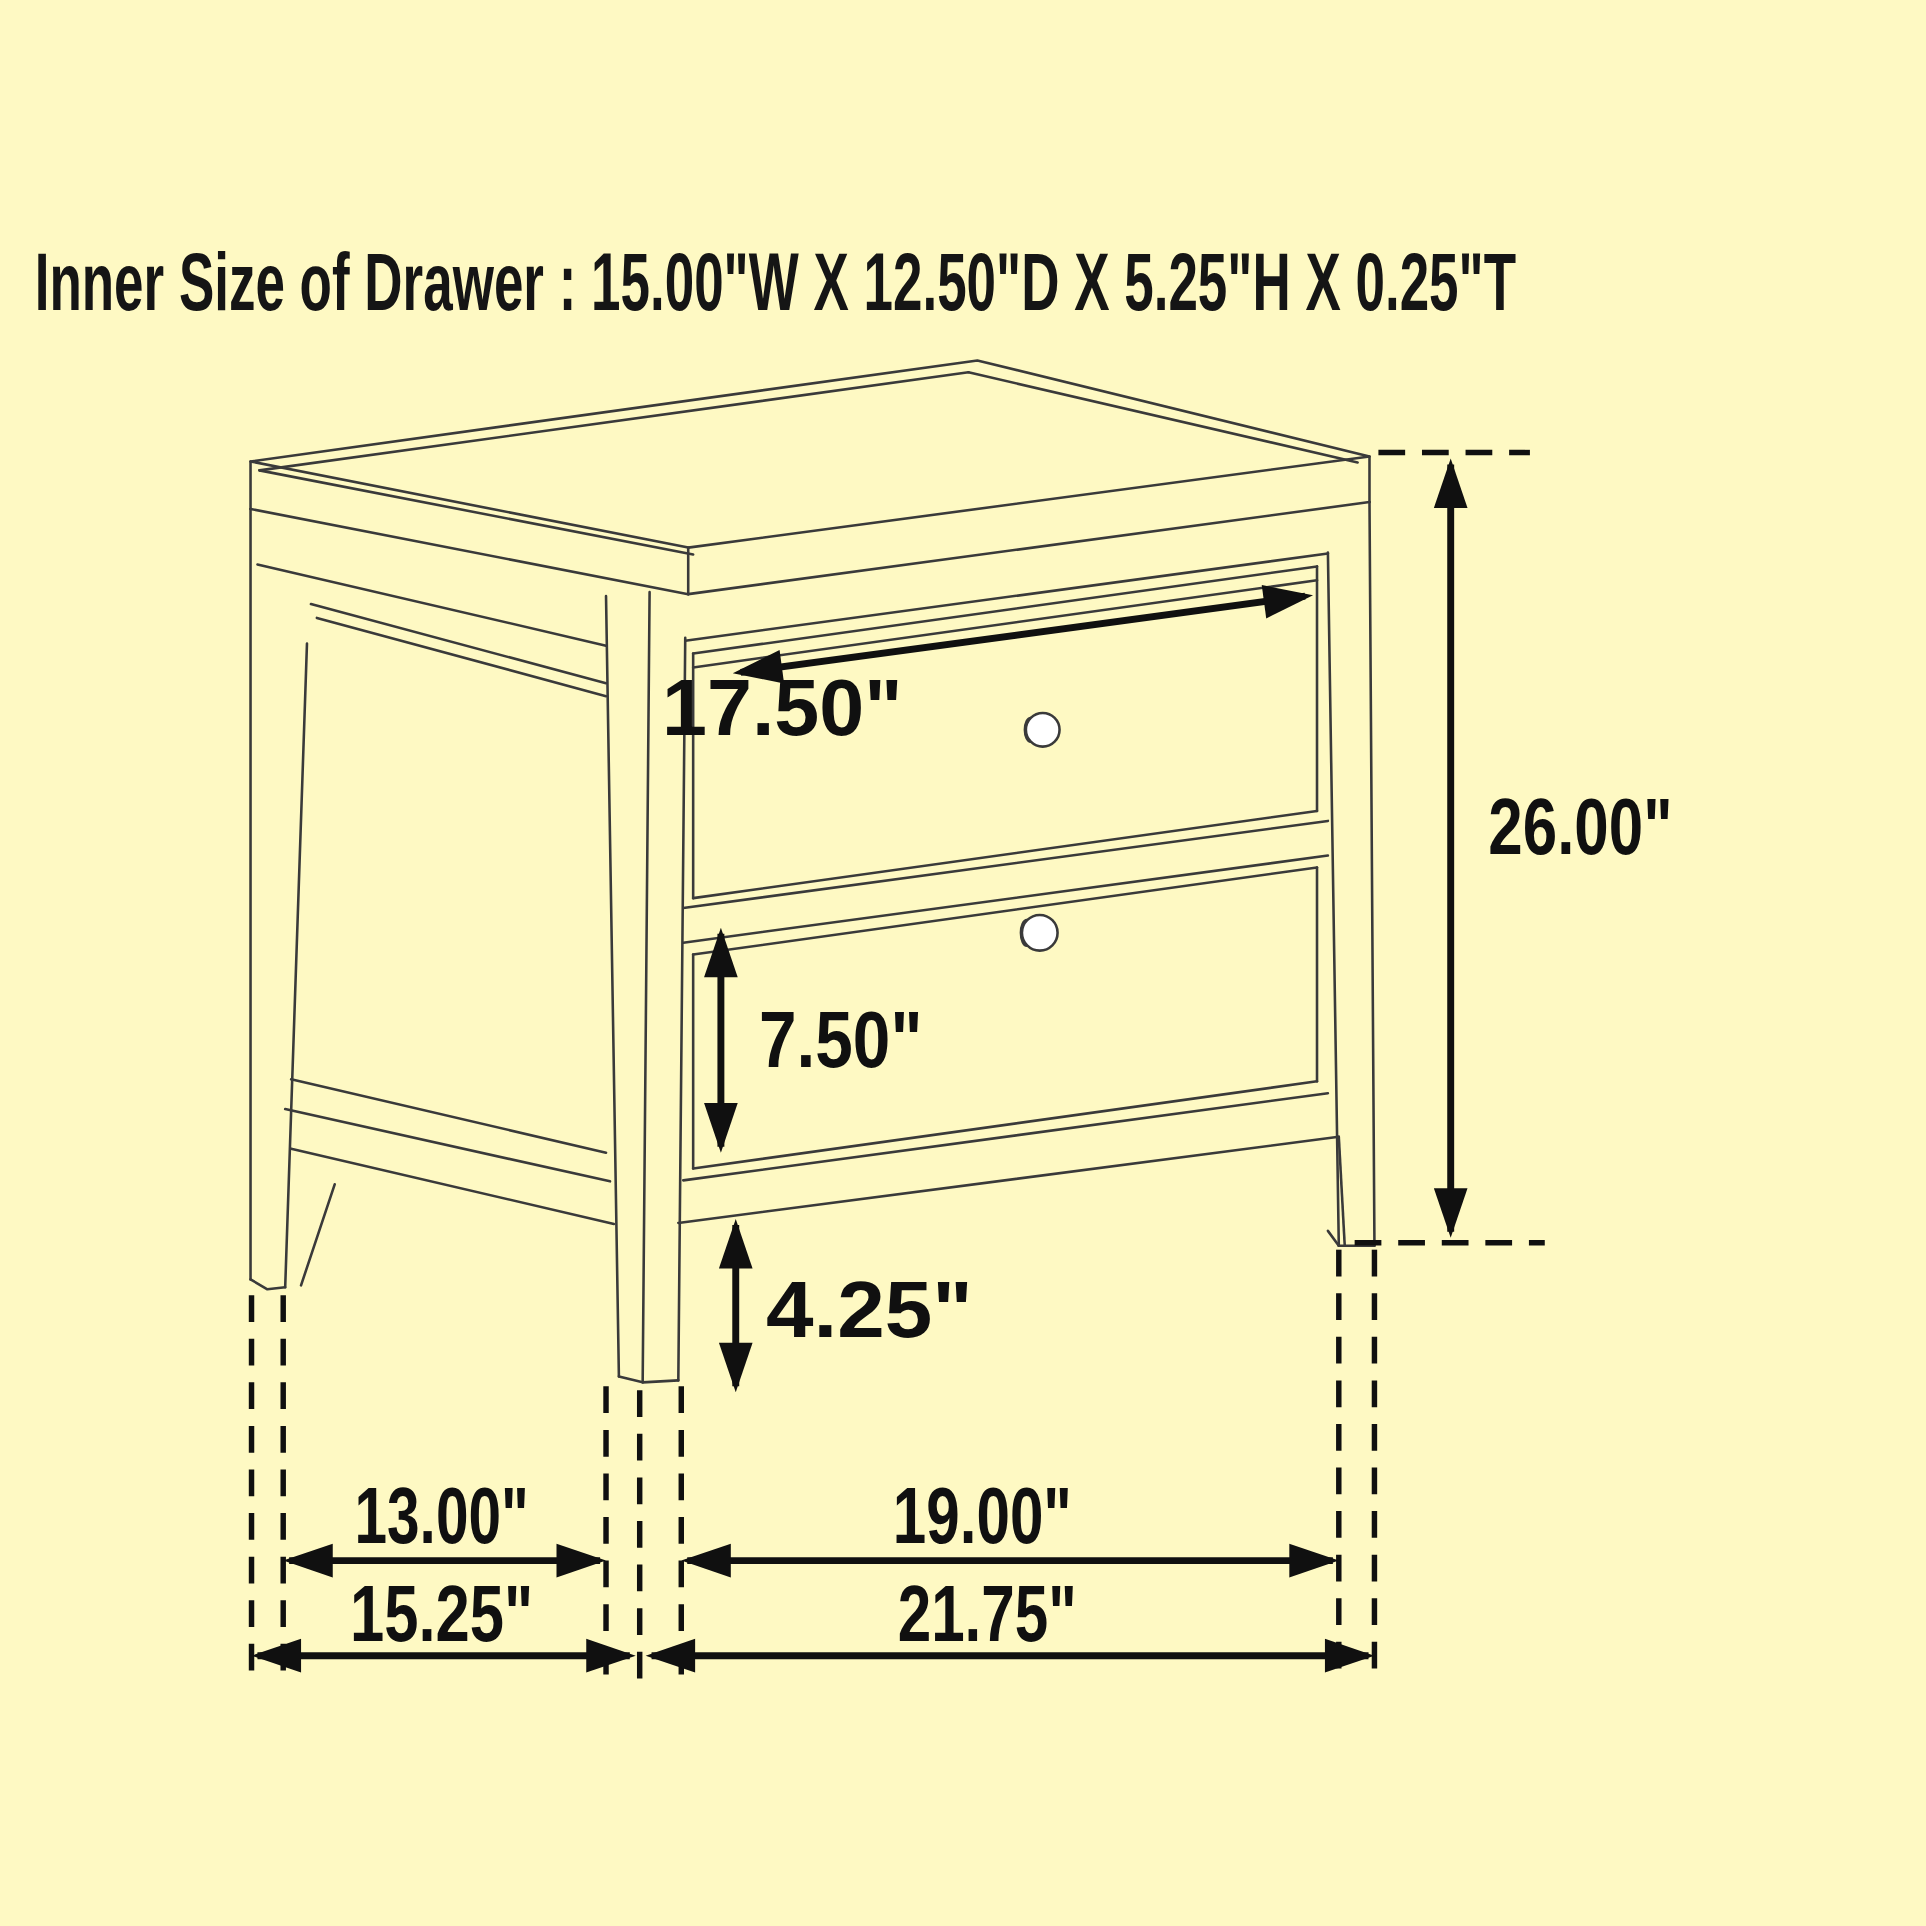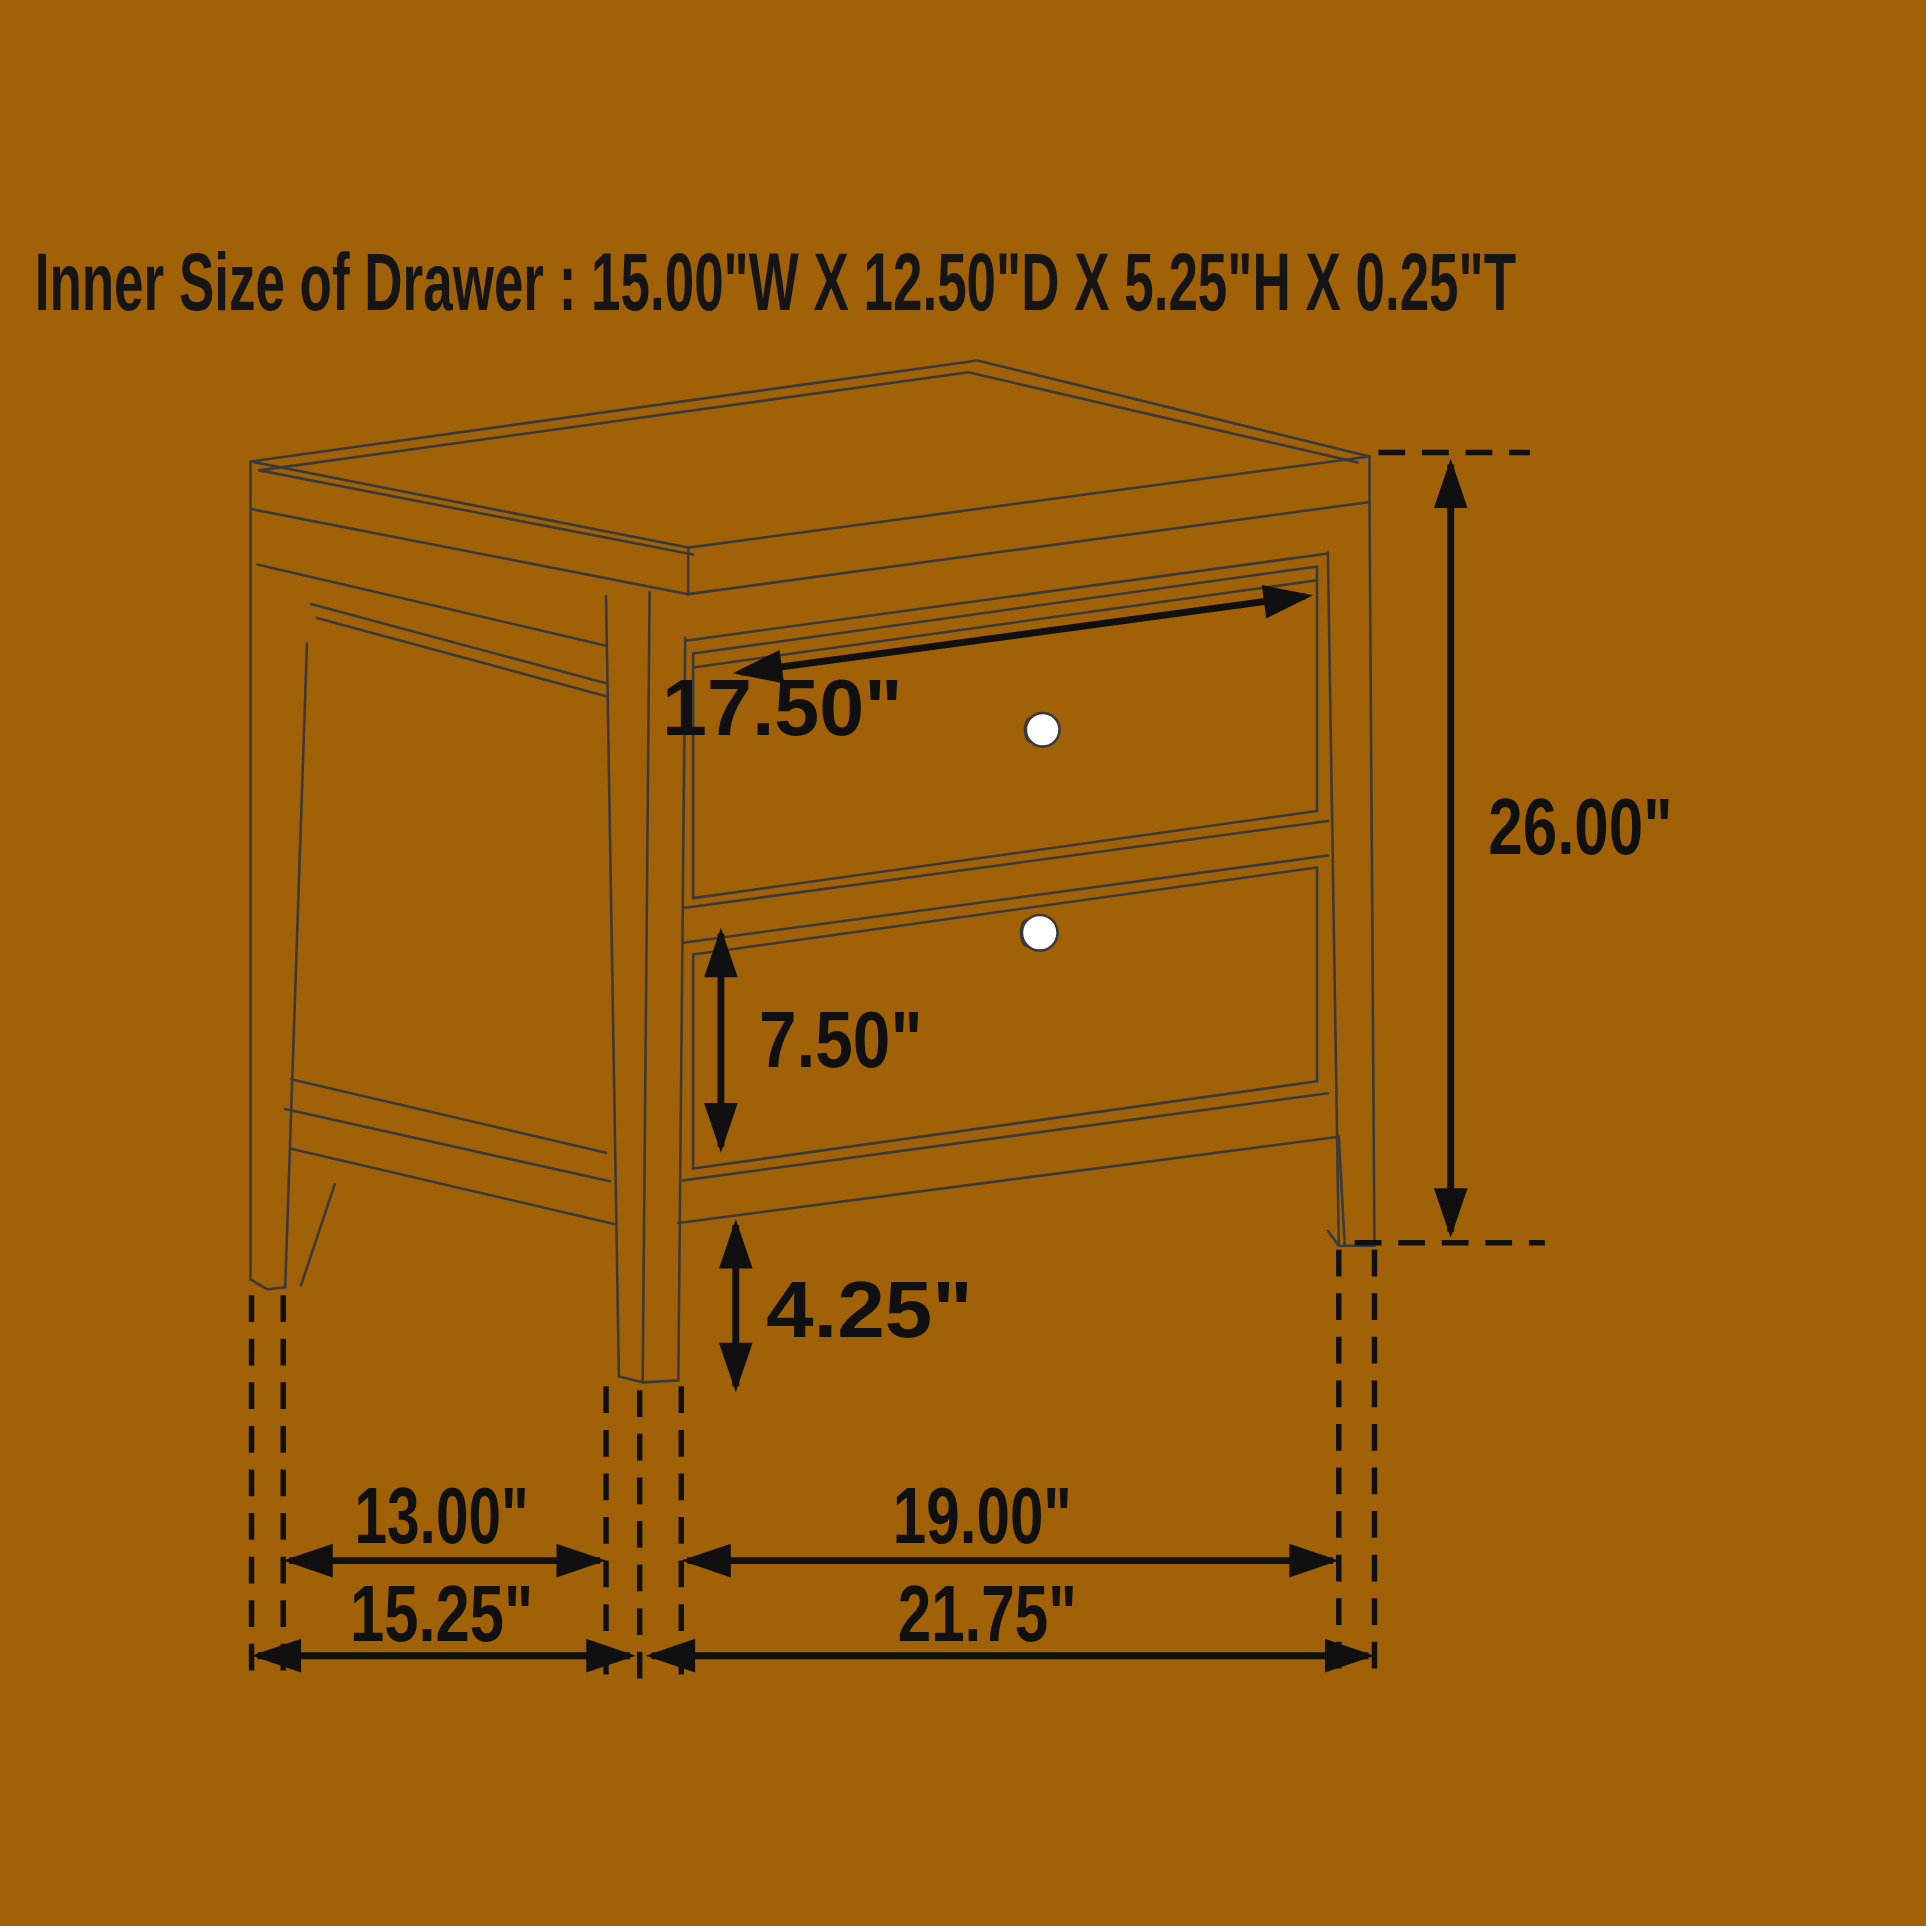--- a/index.html
+++ b/index.html
@@ -1,19 +1,19 @@
 <!DOCTYPE html>
 <html><head>
 <meta charset="utf-8">
 <style>
   html,body{margin:0;padding:0;background:#e8e8e8;}
   .canvas{
     position:relative;
     width:1927px;height:1927px;
-    background:#a16207;
+    background:#fef9c3;
     font-family:"Liberation Sans", sans-serif;
     overflow:hidden;
   }
   svg{display:block;width:100%;height:100%;}
   .furn{stroke:#3a3a3a;stroke-width:2.6;fill:none;stroke-linejoin:round;stroke-linecap:round;}
   .furn-fill{stroke:#3a3a3a;stroke-width:2.6;fill:#ffffff;stroke-linejoin:round;}
   .dim-shaft{stroke:#101010;stroke-width:7;fill:none;stroke-linecap:butt;}
   .dim-dash{stroke:#101010;stroke-width:5.5;fill:none;stroke-dasharray:27 17;}
   .dim-head{fill:#101010;stroke:none;}
   .dim-label{font-family:"Liberation Sans", sans-serif;font-weight:700;font-size:80px;fill:#101010;}

